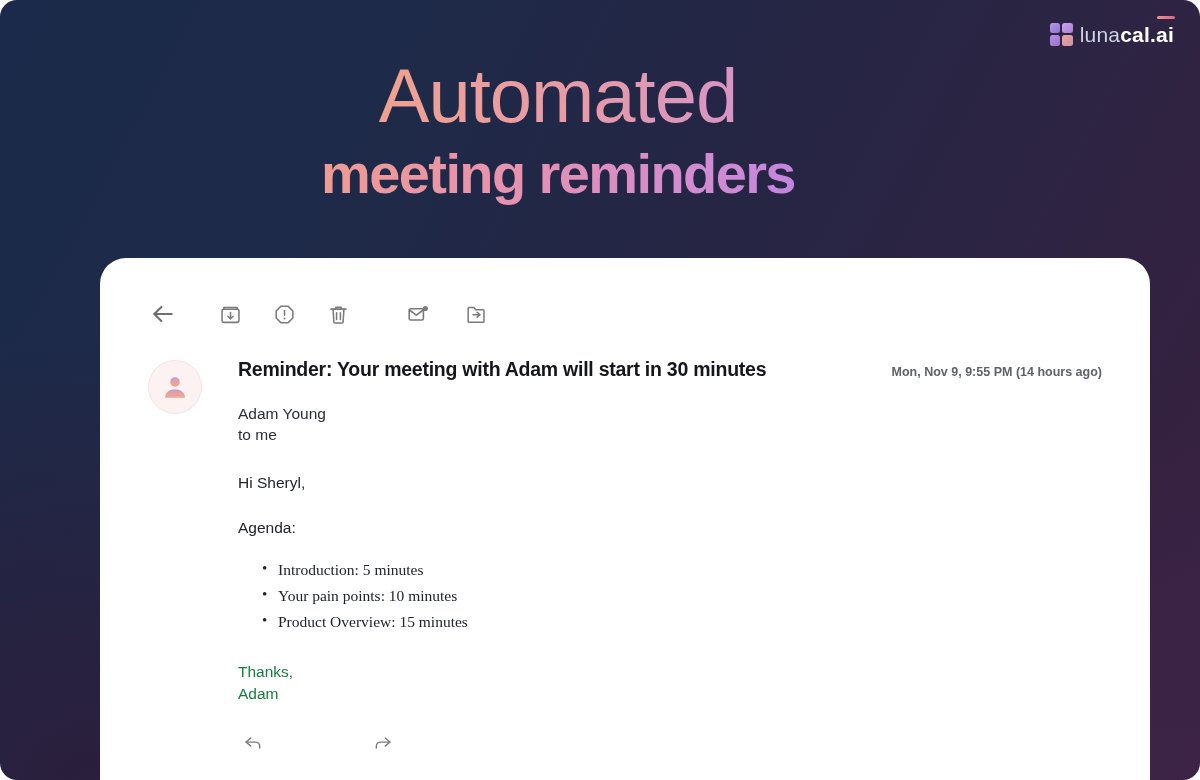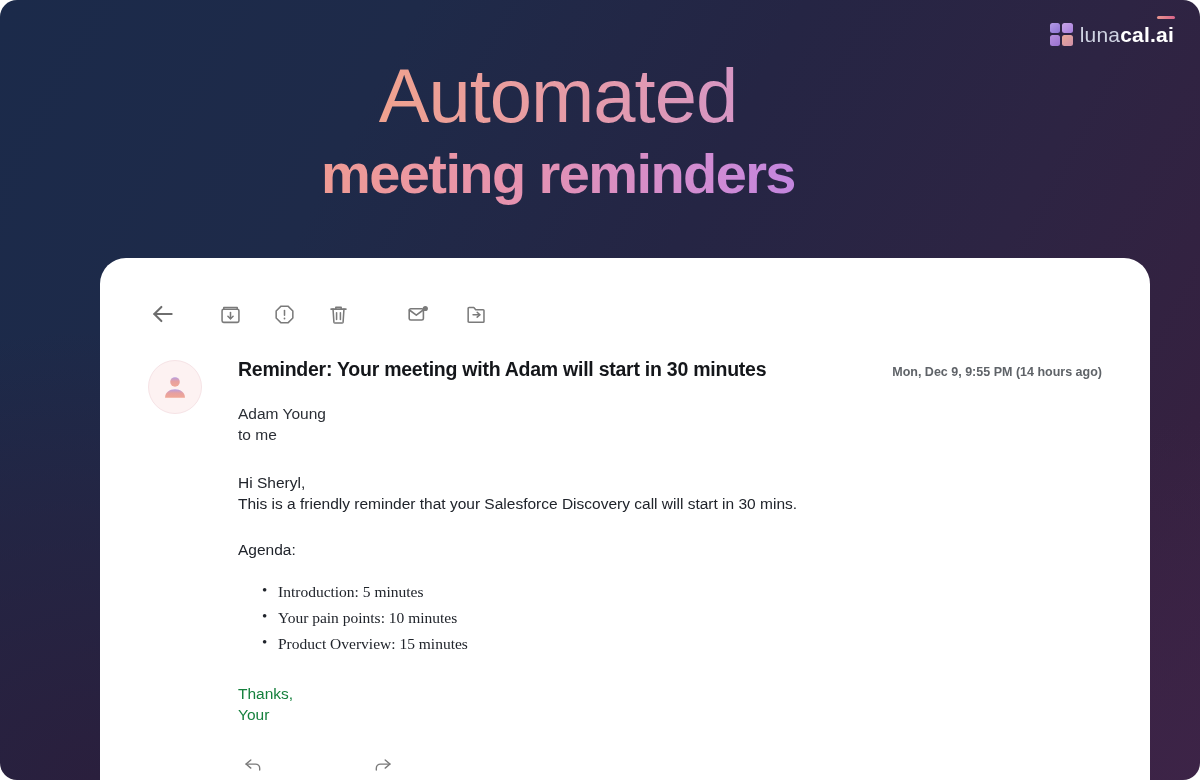--- a/index.html
+++ b/index.html
@@ -359,44 +359,43 @@
             </defs>
             <circle cx="16" cy="10.6" r="5.1" fill="url(#avgrad)"></circle>
             <path d="M5.4 27.5c0-5.9 4.8-9.1 10.6-9.1s10.6 3.2 10.6 9.1z" fill="url(#avgrad)"></path>
           </svg>
         </div>
 
         <div class="msg-body">
 
           <div class="subject-row">
             <div class="subject">Reminder: Your meeting with Adam will start in 30 minutes</div>
-            <div class="timestamp">Mon, Dec 9, 9:55 PM (14 hours ago)</div>
+            <div class="timestamp">Mon, Nov 9, 9:55 PM (14 hours ago)</div>
           </div>
 
           <div class="sender">
             <div>Adam Young</div>
             <div>to me</div>
           </div>
 
           <div class="para">
             <div>Hi Sheryl,</div>
-            <div>This is a friendly reminder that your Salesforce Discovery call will start in 30 mins.</div>
           </div>
 
           <div class="para tight">Agenda:</div>
 
           <ul class="agenda-list">
             <li>Introduction: 5 minutes</li>
             <li>Your pain points: 10 minutes</li>
             <li>Product Overview: 15 minutes</li>
           </ul>
 
           <div class="signoff">
             <div>Thanks,</div>
-            <div>Your</div>
+            <div>Adam</div>
           </div>
 
           <div class="actions">
             <div class="act-btn">
               <span>
                 <svg width="22" height="22" viewBox="0 0 24 24" fill="none" stroke="#7a7a7a" stroke-width="1.5" stroke-linecap="round" stroke-linejoin="round">
                   <path d="M9.6 6.6 4.4 11l5.2 4.4"></path>
                   <path d="M4.4 11h10.3a4.6 4.6 0 0 1 4.6 4.6v1.8"></path>
                 </svg>
               </span>

